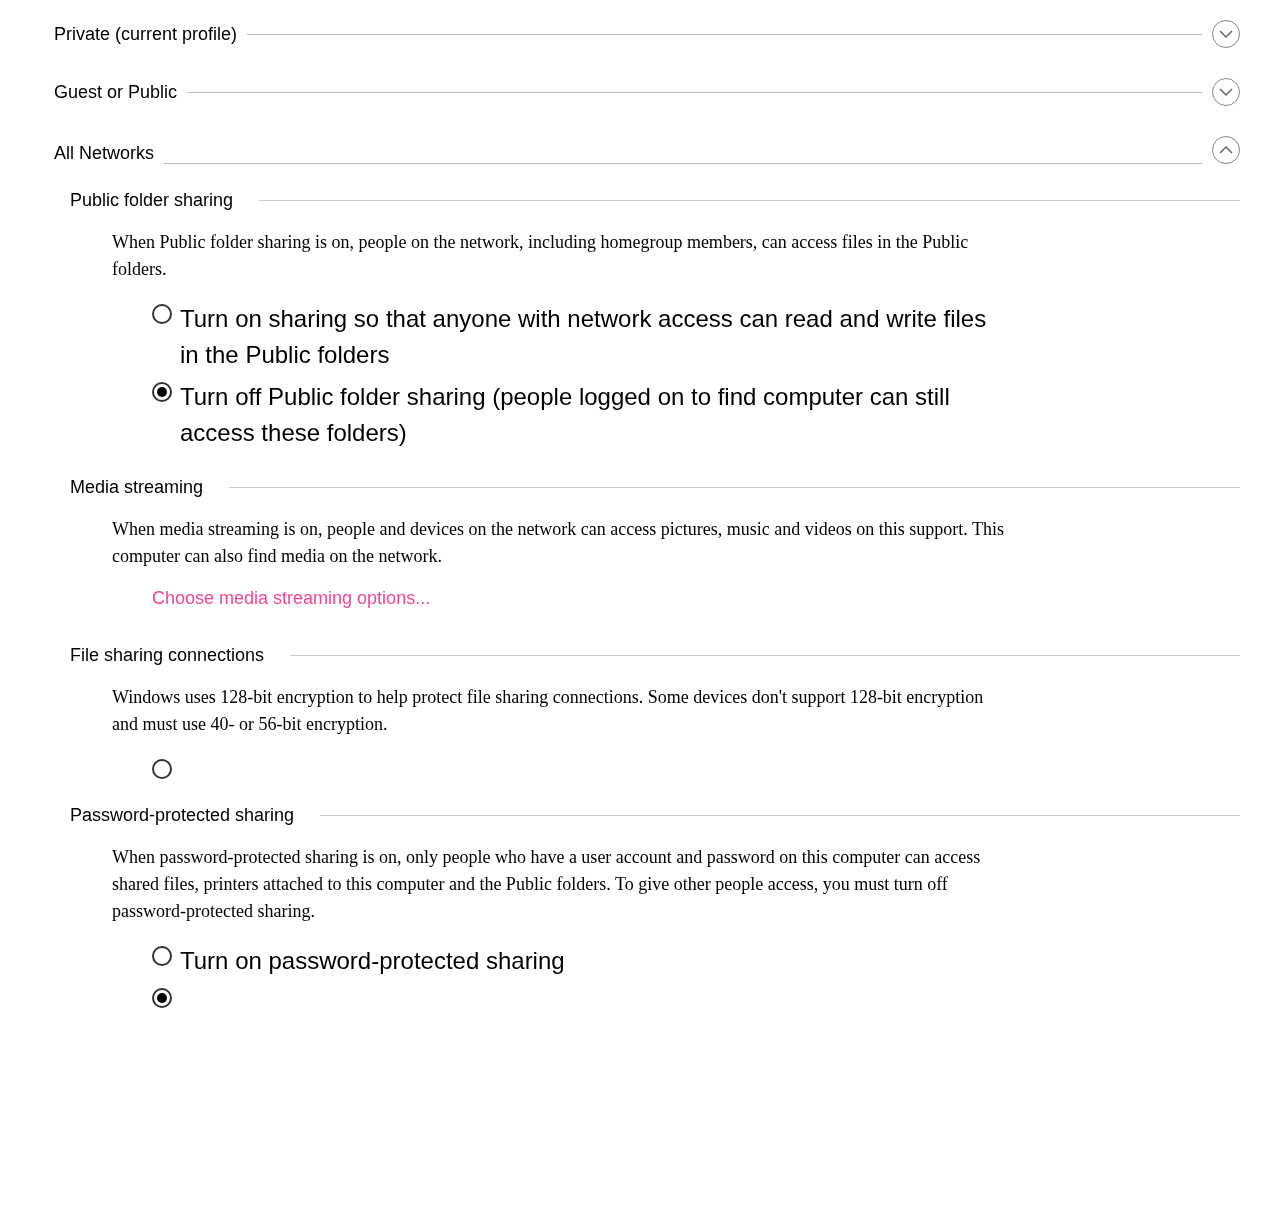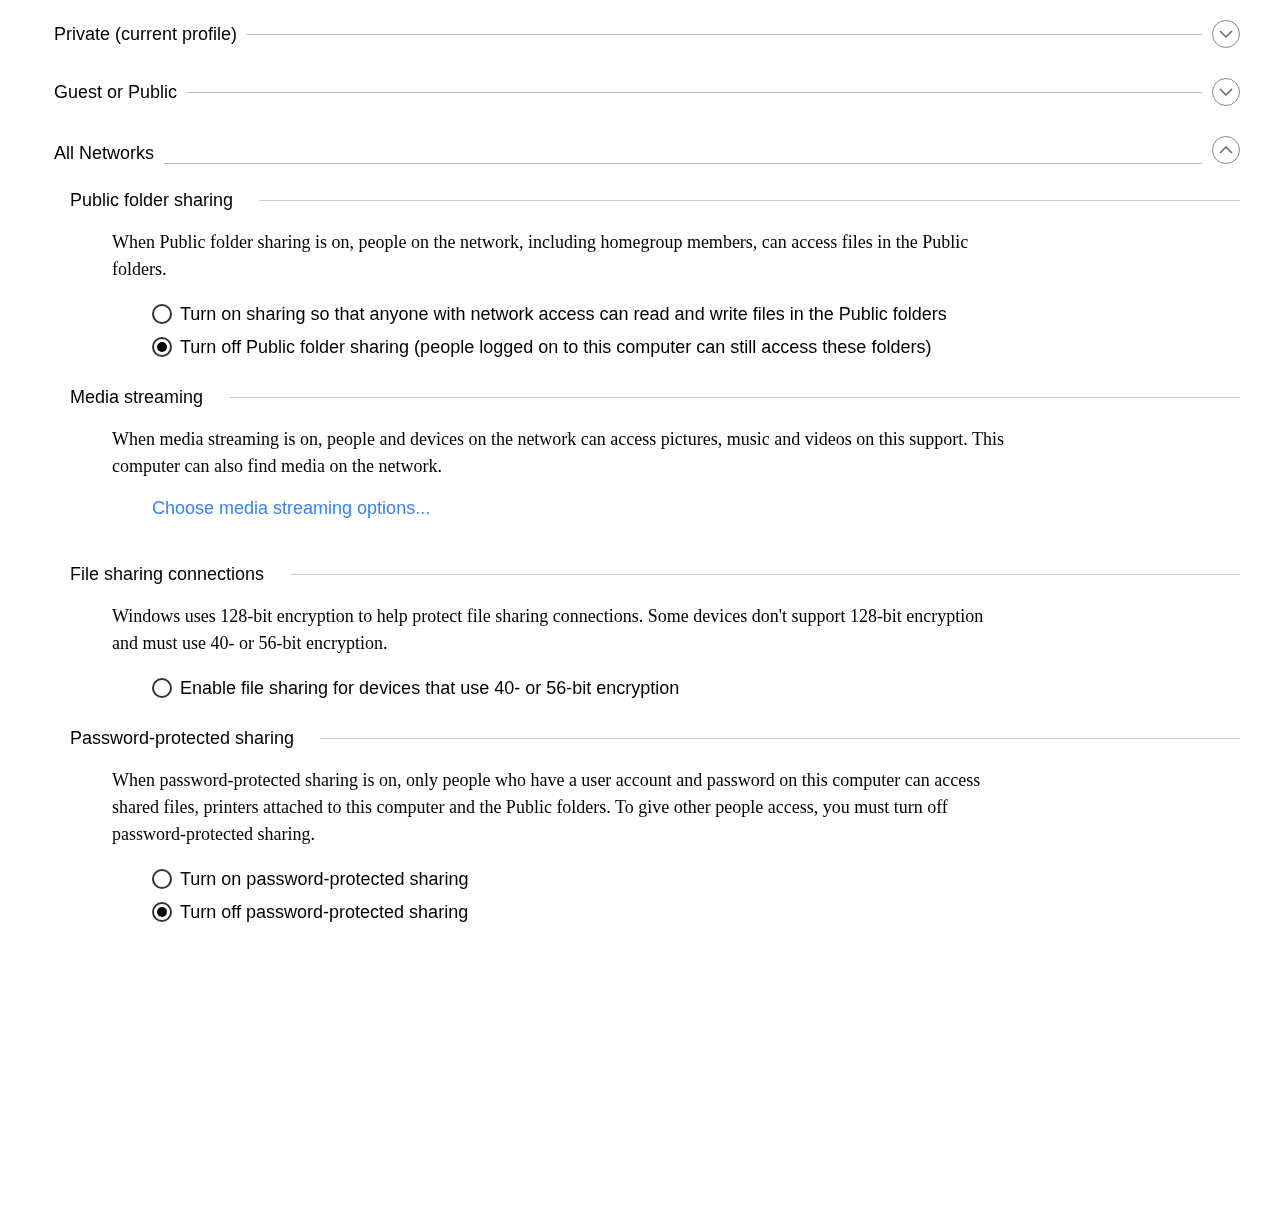--- a/index.html
+++ b/index.html
@@ -97,30 +97,30 @@
       align-items: center;
       justify-content: center;
     }
     .radio-dot {
       width: 10px;
       height: 10px;
       background: #000;
       border-radius: 50%;
     }
     .radio-label {
-      font-size: 18px;
+      font-size: 24px;
       line-height: 1.5;
     }
     .link {
-      color: #3b82f6;
+      color: #ec4899;
       cursor: pointer;
       font-size: 18px;
       padding-left: 82px;
       display: inline-block;
-      margin-bottom: 19px;
+      margin-bottom: 10px;
     }
   </style>
 </head>
 <body>
 
 <div class="profile-header">
   <span class="profile-label">Private (current profile)</span>
   <hr class="hr-line">
   <div class="chevron">
     <svg viewBox="0 0 14 10">
@@ -159,57 +159,55 @@
   <p class="desc">When Public folder sharing is on, people on the network, including homegroup members, can access files in the Public folders.</p>
   <div class="radio-group">
     <div class="radio-item">
       <span class="radio-circle"></span>
       <span class="radio-label">Turn on sharing so that anyone with network access can read and write files in the Public folders</span>
     </div>
     <div class="radio-item">
       <span class="radio-circle">
           <span class="radio-dot"></span>
         </span>
-      <span class="radio-label">Turn off Public folder sharing (people logged on to this computer can still access these folders)</span>
+      <span class="radio-label">Turn off Public folder sharing (people logged on to find computer can still access these folders)</span>
     </div>
   </div>
 
   
   <div class="sub-header">
     <span class="sub-label">Media streaming</span>
     <hr class="sub-hr">
   </div>
   <p class="desc">When media streaming is on, people and devices on the network can access pictures, music and videos on this support. This computer can also find media on the network.</p>
   <a class="link">Choose media streaming options...</a>
 
   
   <div class="sub-header">
     <span class="sub-label">File sharing connections</span>
     <hr class="sub-hr">
   </div>
   <p class="desc">Windows uses 128-bit encryption to help protect file sharing connections. Some devices don't support 128-bit encryption and must use 40- or 56-bit encryption.</p>
   <div class="radio-group">
     <div class="radio-item">
       <span class="radio-circle"></span>
-      <span class="radio-label">Enable file sharing for devices that use 40- or 56-bit encryption</span>
     </div>
   </div>
 
   
   <div class="sub-header">
     <span class="sub-label">Password-protected sharing</span>
     <hr class="sub-hr">
   </div>
   <p class="desc">When password-protected sharing is on, only people who have a user account and password on this computer can access shared files, printers attached to this computer and the Public folders. To give other people access, you must turn off password-protected sharing.</p>
   <div class="radio-group">
     <div class="radio-item">
       <span class="radio-circle"></span>
       <span class="radio-label">Turn on password-protected sharing</span>
     </div>
     <div class="radio-item">
       <span class="radio-circle">
           <span class="radio-dot"></span>
         </span>
-      <span class="radio-label">Turn off password-protected sharing</span>
     </div>
   </div>
 
 </div>
 
 </body></html>

